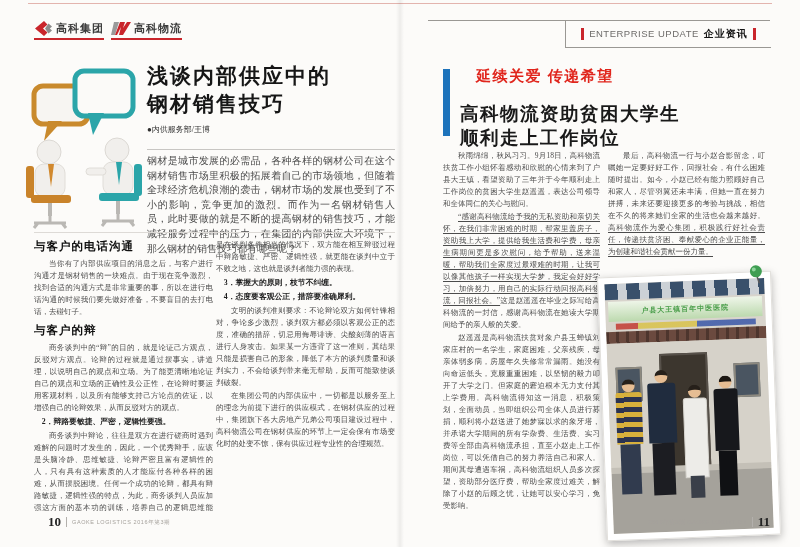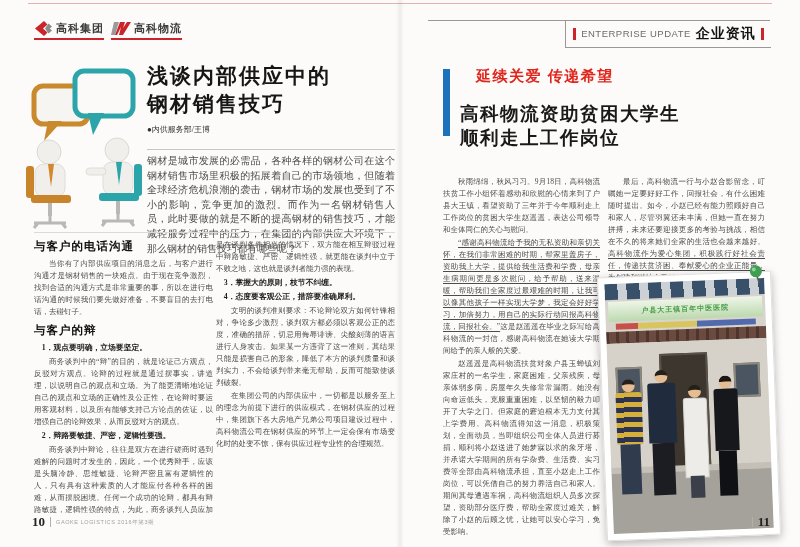--- a/index.html
+++ b/index.html
@@ -40,27 +40,27 @@
   .foot-sep{width:1px;height:10px;background:#b3b0ac;}
   .foot-txt{font-size:5.5px;color:#a5a19c;letter-spacing:.6px;font-family:"Liberation Sans","DejaVu Sans",sans-serif;}
 
   
   .hdr-rule{position:absolute;left:428px;top:20px;width:342px;height:1px;background:#9a9894;}
   .hdr-cell{position:absolute;left:565px;top:20px;width:205px;height:27px;
     border-left:1px solid #9a9894;border-bottom:1px solid #9a9894;
     display:flex;align-items:center;justify-content:center;gap:5px;}
   .vbar{width:3px;height:12px;background:#c9252b;}
   .hdr-en{font-family:"Liberation Sans","DejaVu Sans",sans-serif;font-size:9.5px;color:#6e6c6a;letter-spacing:.5px;}
-  .hdr-zh{font-size:14px;font-weight:bold;color:#141414;letter-spacing:1px;}
+  .hdr-zh{font-size:10px;font-weight:bold;color:#141414;letter-spacing:1px;}
   .blue-bar{position:absolute;left:443px;top:69px;width:7px;height:67px;background:#1d73bb;}
   .r-title-red{position:absolute;left:476px;top:67px;font-family:"Liberation Sans","DejaVu Sans",sans-serif;
     font-weight:900;font-size:15px;color:#e0251c;letter-spacing:1.5px;}
   .r-title-black{position:absolute;left:460px;top:102px;font-family:"Liberation Sans","DejaVu Sans",sans-serif;
     font-weight:900;font-size:18.5px;line-height:24px;color:#191919;letter-spacing:1.5px;}
-  .rcol{position:absolute;top:150px;width:157px;overflow:hidden;margin-top:26px;}
+  .rcol{position:absolute;top:150px;width:157px;overflow:hidden;}
   .rcol1{left:443px;height:362px;}
   .rcol2{left:608px;height:124px;}
 
   
   .photo{position:absolute;left:602px;top:274px;width:160px;height:250px;background:#fff;
     padding:6px;box-shadow:0 3px 9px rgba(0,0,0,.28);transform:rotate(-2.2deg);border:1px solid #e2e0dc;}
   .scene{position:absolute;left:6px;top:6px;right:6px;bottom:6px;background:#d8d4cc;overflow:hidden;}
   .win-strip{position:absolute;left:0;right:0;top:0;height:16px;
     background:repeating-linear-gradient(90deg,#39506b 0 13px,#ccd1d6 13px 22px);}
   .sign{position:absolute;left:3px;right:3px;top:18px;height:20px;
@@ -144,35 +144,34 @@
     <div class="byline">●内供服务部/王博</div>
 
     <div class="rule" style="left:147px;top:149px;width:248px;"></div>
     <p class="intro">钢材是城市发展的必需品，各种各样的钢材公司在这个钢材销售市场里积极的拓展着自己的市场领地，但随着全球经济危机浪潮的袭击，钢材市场的发展也受到了不小的影响，竞争更加的激烈。而作为一名钢材销售人员，此时要做的就是不断的提高钢材的销售技巧，才能减轻服务过程中的压力，在集团的内部供应大环境下，那么钢材的销售技巧都有哪些呢？</p>
     <div class="rule" style="left:34px;top:232px;width:361px;background:#dddad6;"></div>
 
     <div class="lcol" style="left:34px;">
       <div class="sec-h">与客户的电话沟通</div>
       <p class="body-p">当你有了内部供应项目的消息之后，与客户进行沟通才是钢材销售的一块难点。由于现在竞争激烈，找到合适的沟通方式是非常重要的事，所以在进行电话沟通的时候我们要先做好准备，不要盲目的去打电话，去碰钉子。</p>
       <div class="sec-h" style="margin-top:5px;">与客户的辩</div>
-      <div class="sub-h">1．观点要明确，立场要坚定。</div>
       <p class="body-p">商务谈判中的“辩”的目的，就是论证己方观点，反驳对方观点。论辩的过程就是通过摆事实，讲道理，以说明自己的观点和立场。为了能更清晰地论证自己的观点和立场的正确性及公正性，在论辩时要运用客观材料，以及所有能够支持己方论点的佐证，以增强自己的论辩效果，从而反驳对方的观点。</p>
       <div class="sub-h">2．辩路要敏捷、严密，逻辑性要强。</div>
       <p class="body-p">商务谈判中辩论，往往是双方在进行磋商时遇到难解的问题时才发生的，因此，一个优秀辩手，应该是头脑冷静、思维敏捷、论辩严密且富有逻辑性的人，只有具有这种素质的人才能应付各种各样的困难，从而摆脱困境。任何一个成功的论辩，都具有辩路敏捷，逻辑性强的特点，为此，商务谈判人员应加强这方面的基本功的训练，培养自己的逻辑思维能力，以便在谈判中以不变应万变。特别</p>
     </div>
 
     <div class="lcol" style="left:216px;">
       <p class="body-p no-indent">是在谈判条件相当的情况下，双方能在相互辩驳过程中辩路敏捷、严密、逻辑性强，就更能在谈判中立于不败之地，这也就是谈判者能力强的表现。</p>
       <div class="sub-h">3．掌握大的原则，枝节不纠缠。</div>
       <div class="sub-h">4．态度要客观公正，措辞要准确犀利。</div>
       <p class="body-p">文明的谈判准则要求：不论辩论双方如何针锋相对，争论多少激烈，谈判双方都必须以客观公正的态度，准确的措辞，切忌用侮辱诽谤、尖酸刻薄的语言进行人身攻击。如果某一方违背了这一准则，其结果只能是损害自己的形象，降低了本方的谈判质量和谈判实力，不会给谈判带来毫无帮助，反而可能致使谈判破裂。</p>
       <p class="body-p">在集团公司的内部供应中，一切都是以服务至上的理念为前提下进行的供应模式，在钢材供应的过程中，集团旗下各大房地产兄弟公司项目建设过程中，高科物流公司在钢材供应的环节上一定会保有市场变化时的处变不惊，保有供应过程专业性的合理规范。</p>
     </div>
 
-    <div class="footer" style="left:32px;">
+    <div class="footer" style="left:48px;">
       <span class="page-no">10</span>
       <span class="foot-sep"></span>
       <span class="foot-txt">GAOKE LOGISTICS 2016年第3期</span>
     </div>
   </div>
 
   <div>
 
     <div class="hdr-rule"></div>
     <div class="hdr-cell">

